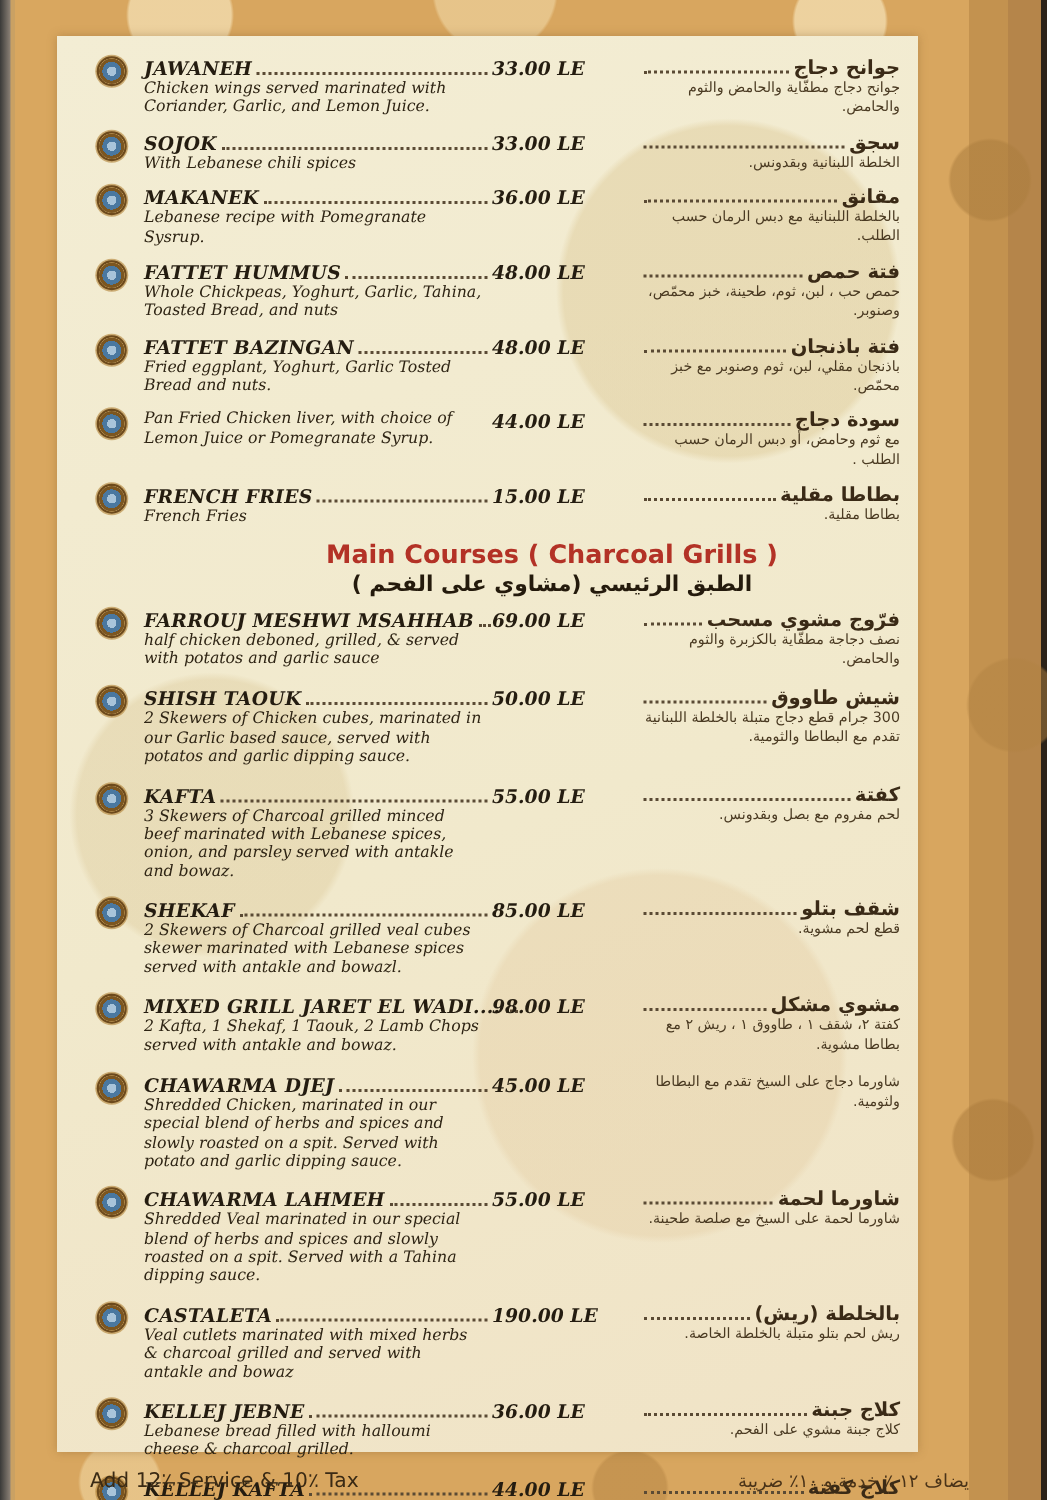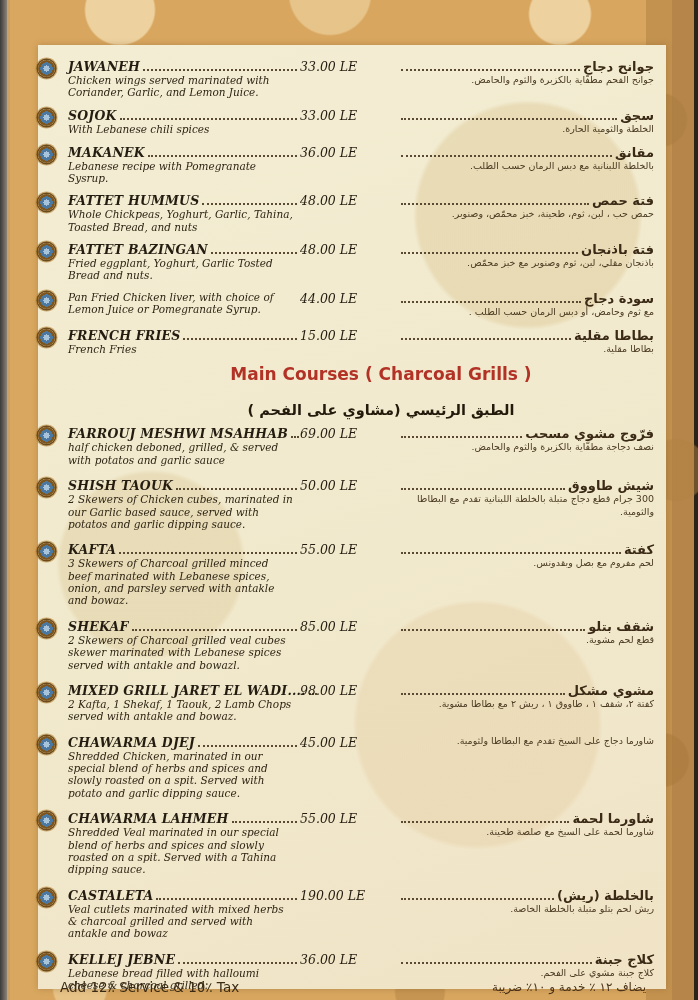--- a/index.html
+++ b/index.html
@@ -19,56 +19,56 @@
       radial-gradient(circle at 676px 470px, rgba(177,130,66,.5) 0 30px, transparent 32px),
       radial-gradient(circle at 662px 760px, rgba(168,120,58,.5) 0 26px, transparent 28px),
       radial-gradient(circle at 80px 988px, rgba(240,214,162,.6) 0 26px, transparent 28px),
       radial-gradient(circle at 420px 992px, rgba(176,128,64,.45) 0 24px, transparent 26px),
       linear-gradient(90deg,#caa163 0 10px,#d9a75f 10px 40px,#d8a65f 40px 646px,#c3924f 646px 672px,#b5854a 672px 694px,#2c2318 694px 698px);
   }
   .left-scan-edge{position:absolute;left:0;top:0;width:7px;height:1000px;
     background:linear-gradient(90deg,#3a3a38,#8c8277);}
   
   .panel{
-    position:absolute;left:38px;top:45px;width:628px;height:944px;
+    position:absolute;left:38px;top:24px;width:574px;height:944px;
     background:
       radial-gradient(circle at 78% 18%, rgba(214,190,132,.35) 0 110px, transparent 115px),
       radial-gradient(circle at 18% 55%, rgba(210,186,130,.28) 0 90px, transparent 95px),
       radial-gradient(circle at 70% 72%, rgba(224,196,150,.3) 0 120px, transparent 125px),
       linear-gradient(160deg,#f3edd4 0%,#f1e9cc 55%,#f0e3c6 100%);
     box-shadow:0 0 6px rgba(120,85,40,.35);
-    padding:14px 12px 0 0;box-sizing:border-box;
+    padding:14px 12px 0 28px;box-sizing:border-box;
   }
   
   .menu-row{display:grid;grid-template-columns:30px 232px 84px 14px 1fr;
     align-items:start;margin-bottom:9px;}
   .sec2 .menu-row{margin-bottom:12px;}
   .seal{width:17px;height:17px;border-radius:50%;margin-top:1px;display:inline-block;
     background:radial-gradient(circle,#a8c4da 0 26%,#4a78a0 26% 52%,#7c5620 52% 70%,#b08034 70% 100%);
     box-shadow:0 0 0 1.5px #6d4a1c, 0 0 0 2.5px rgba(176,128,52,.6);}
   .en-title-line{display:flex;align-items:baseline;}
   .en-title{font-size:12.5px;font-style:italic;font-weight:bold;color:#241c10;
     letter-spacing:.2px;white-space:nowrap;}
   .dots{flex:1;border-bottom:2px dotted #5a4a34;margin:0 3px 3px 3px;min-width:8px;}
   .en-desc{font-size:10.5px;font-style:italic;color:#2e2414;line-height:1.18;
     padding-right:6px;}
-  .price{font-size:12.5px;font-style:italic;font-weight:normal;color:#241c10;
+  .price{font-size:12.5px;font-style:italic;font-weight:bold;color:#241c10;
     white-space:nowrap;}
   .ar-cell{direction:rtl;text-align:right;}
   .ar-title-line{display:flex;flex-direction:row;align-items:baseline;}
   .ar-title{font-family:"DejaVu Sans",sans-serif;font-size:13px;font-weight:bold;
     color:#3a2a16;white-space:nowrap;}
   .ar-desc{font-family:"DejaVu Sans",sans-serif;font-size:9.5px;color:#4a3a22;
     line-height:1.35;}
   
   .section-header{text-align:center;margin:4px 40px 8px 110px;}
   .section-header .en{font-family:"DejaVu Sans",sans-serif;font-size:17px;
     font-weight:bold;color:#b33226;}
   .section-header .ar{font-family:"DejaVu Sans",sans-serif;font-size:14.5px;
-    font-weight:bold;color:#241a0c;margin-top:18px;direction:rtl;}
+    font-weight:bold;color:#241a0c;margin-top:2px;direction:rtl;}
   
   .footer{position:absolute;left:60px;right:52px;bottom:2px;height:22px;
     display:flex;justify-content:space-between;align-items:center;}
   .footer .en{font-family:"DejaVu Sans",sans-serif;font-size:13.5px;color:#3a2a14;}
   .footer .ar{font-family:"DejaVu Sans",sans-serif;font-size:12px;color:#4a3318;direction:rtl;}
 </style>
 </head>
 <body>
 
 <div class="page-bg"></div>
@@ -85,41 +85,41 @@
       </div>
       <div class="en-desc">Chicken wings served marinated with Coriander, Garlic, and Lemon Juice.</div>
     </div>
     <div class="price">33.00 LE</div>
     <div></div>
     <div class="ar-cell">
       <div class="ar-title-line">
         <span class="ar-title">جوانح دجاج</span>
         <span class="dots"></span>
       </div>
-      <div class="ar-desc">جوانح الفحم مطفّاية بالكزبرة والثوم والحامض.</div>
+      <div class="ar-desc">جوانح دجاج مطفّاية والحامض والثوم والحامض.</div>
     </div>
   </div>
 
   <div class="menu-row">
     <div><span class="seal"></span></div>
     <div class="en-cell">
       <div class="en-title-line">
         <span class="en-title">SOJOK</span>
         <span class="dots"></span>
       </div>
       <div class="en-desc">With Lebanese chili spices</div>
     </div>
     <div class="price">33.00 LE</div>
     <div></div>
     <div class="ar-cell">
       <div class="ar-title-line">
         <span class="ar-title">سجق</span>
         <span class="dots"></span>
       </div>
-      <div class="ar-desc">الخلطة والثومية الحارة.</div>
+      <div class="ar-desc">الخلطة اللبنانية وبقدونس.</div>
     </div>
   </div>
 
   <div class="menu-row">
     <div><span class="seal"></span></div>
     <div class="en-cell">
       <div class="en-title-line">
         <span class="en-title">MAKANEK</span>
         <span class="dots"></span>
       </div>

